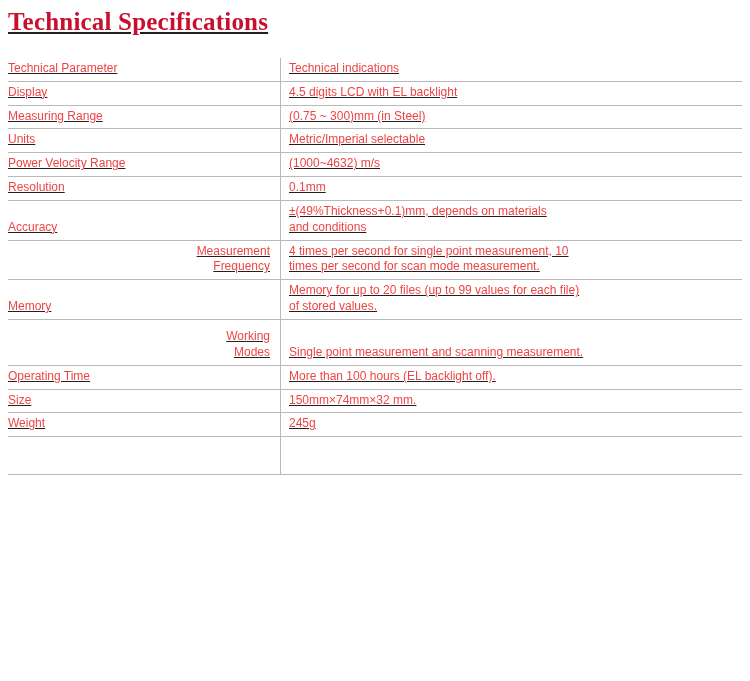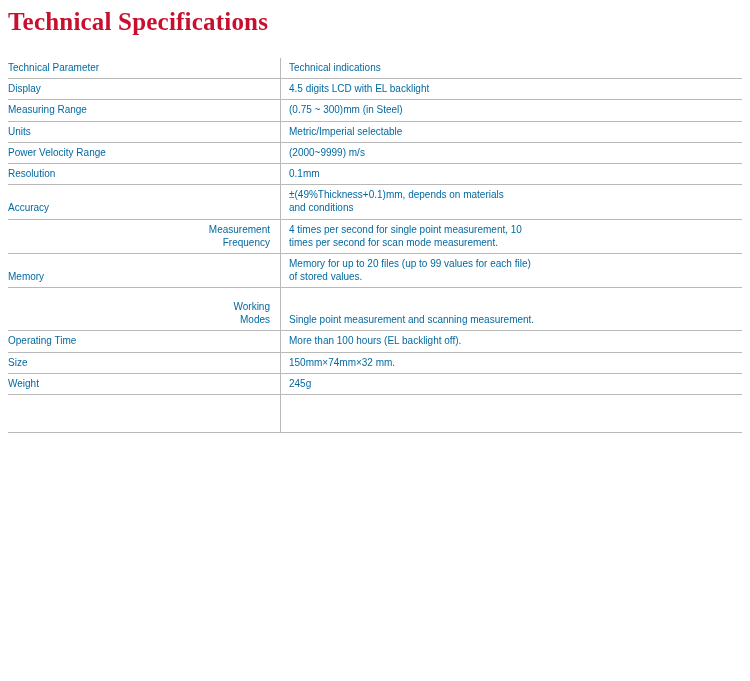--- a/index.html
+++ b/index.html
@@ -12,20 +12,21 @@
     background: #ffffff;
     font-family: "Liberation Sans", sans-serif;
     color: #231f20;
     overflow: hidden;
   }
   .page {
     position: relative;
     width: 750px;
     height: 479px;
     box-sizing: border-box;
+    text-decoration: underline;
   }
   .doc-title {
     font-family: "Liberation Serif", serif;
     font-weight: bold;
     font-size: 25px;
     color: #c8102e;
     margin: 0;
     padding: 8px 0 0 8px;
     letter-spacing: 0.2px;
   }
@@ -33,22 +34,22 @@
     border-collapse: collapse;
     width: 734px;
     margin-left: 8px;
     margin-top: 22px;
     table-layout: fixed;
   }
   table.spec-table td {
     border: 0;
     border-bottom: 1px solid #b9b9b9;
     vertical-align: bottom;
-    font-size: 10px;
-    color: #0369a1;
+    font-size: 12px;
+    color: #ef4444;
     padding: 3px 0 4px 0;
     line-height: 1.32;
   }
   table.spec-table td.param {
     width: 262px;
     padding-right: 10px;
     border-right: 1px solid #b9b9b9;
   }
   table.spec-table td.value {
     padding-left: 8px;
@@ -104,21 +105,21 @@
         <td class="value">(0.75 ~ 300)mm (in Steel)</td>
       </tr>
 
       <tr>
         <td class="param">Units</td>
         <td class="value">Metric/Imperial selectable</td>
       </tr>
 
       <tr>
         <td class="param">Power Velocity Range</td>
-        <td class="value">(2000~9999) m/s</td>
+        <td class="value">(1000~4632) m/s</td>
       </tr>
 
       <tr>
         <td class="param">Resolution</td>
         <td class="value">0.1mm</td>
       </tr>
 
       <tr class="tall">
         <td class="param">Accuracy</td>
         <td class="value">

